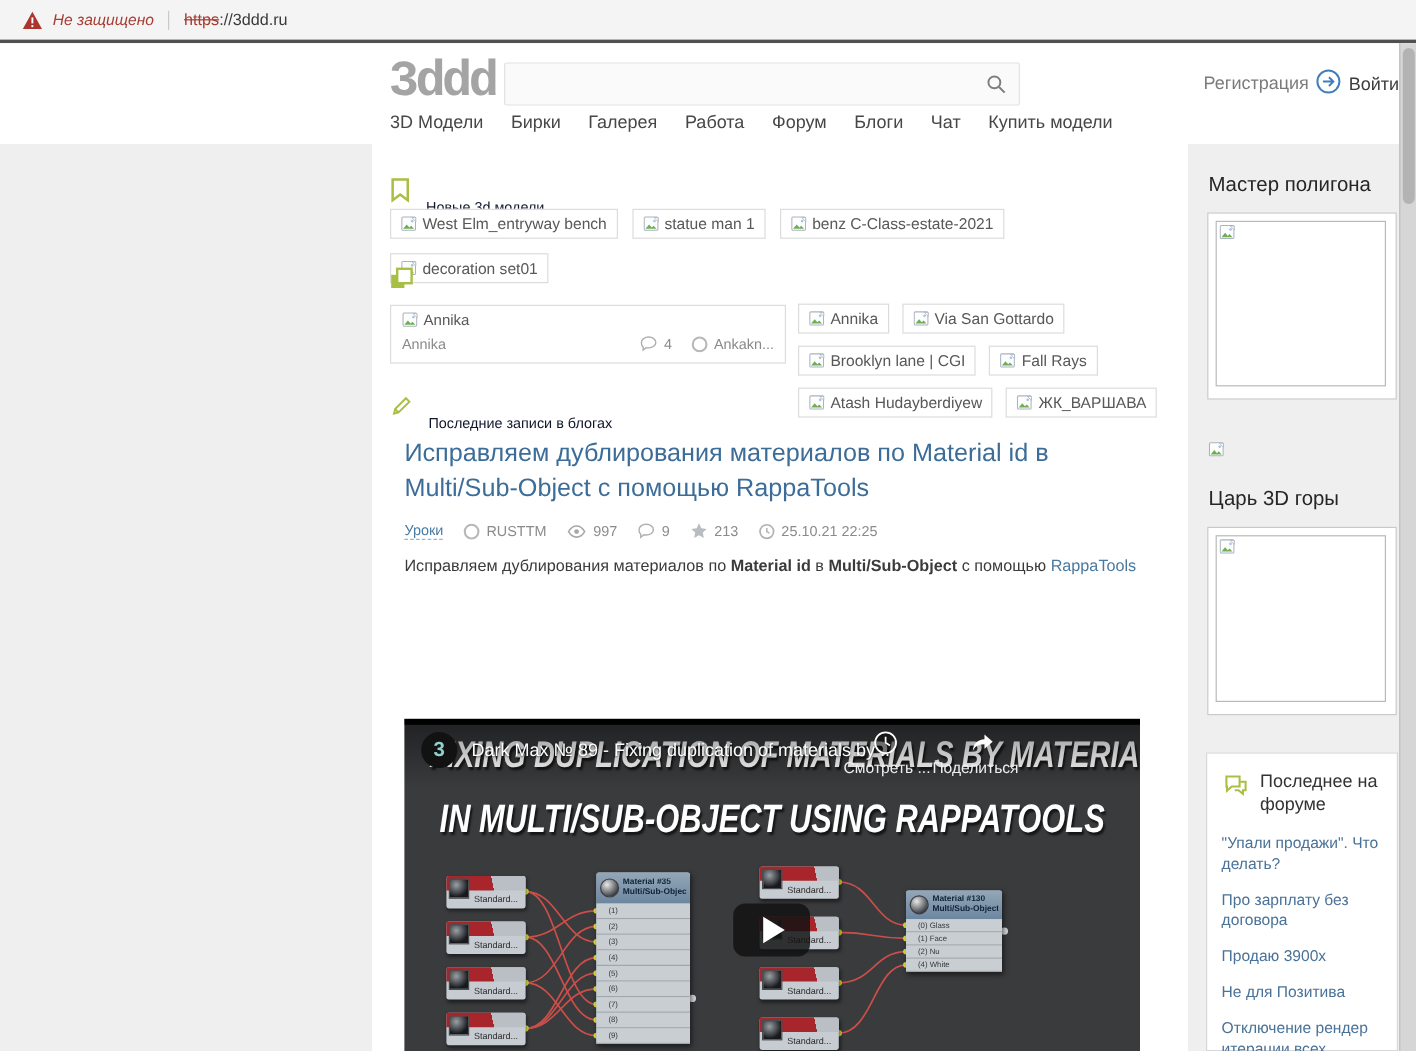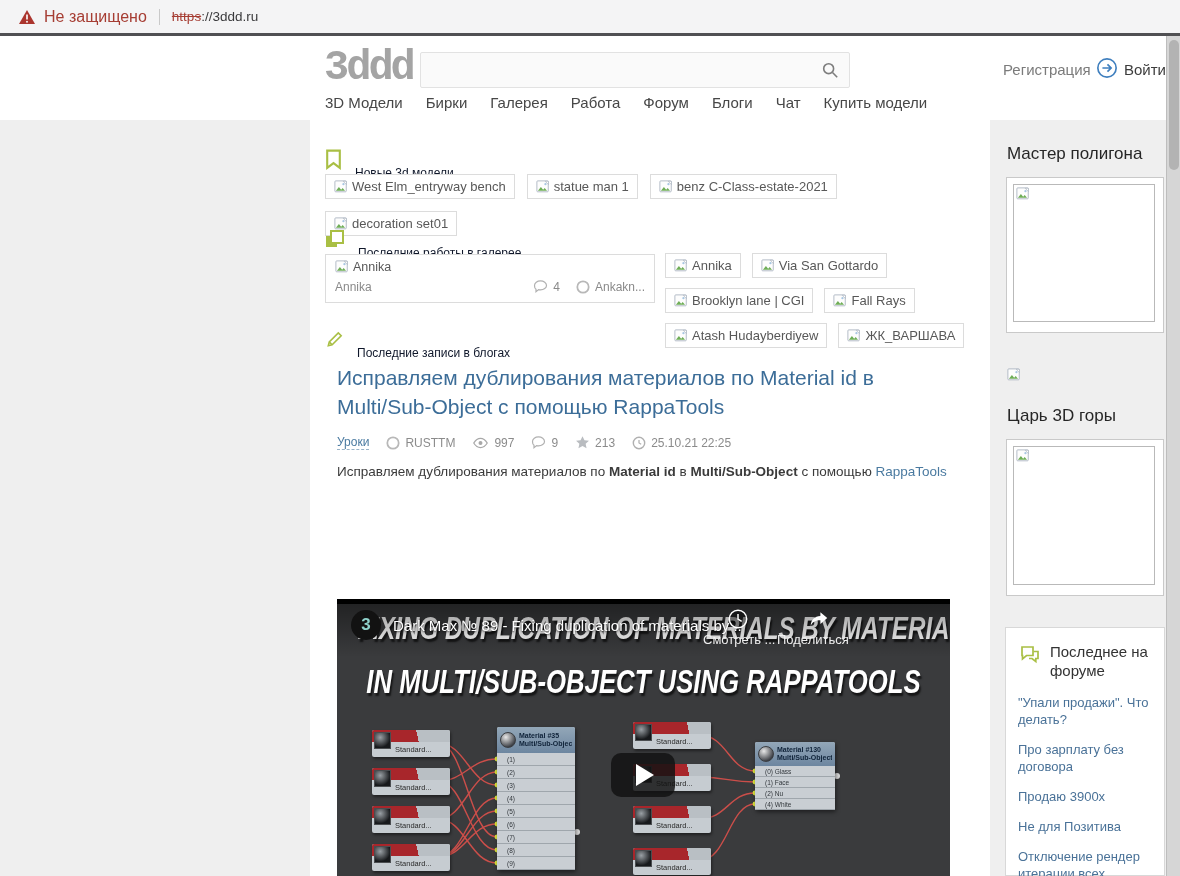--- a/index.html
+++ b/index.html
@@ -2,21 +2,21 @@
 <html><head>
 <meta charset="utf-8">
 <style>
   * { margin:0; padding:0; box-sizing:border-box; }
   body { font-family:"Liberation Sans", sans-serif; background:#fff; }
   .screen { position:relative; width:1180px; height:876px; overflow:hidden; background:#fff; }
 
   
   .browser-bar { position:absolute; left:0; top:0; width:1180px; height:33px; background:#f4f4f5; display:flex; align-items:center; }
   .warn-icon { margin-left:18px; display:flex; }
-  .warn-text { margin-left:8px; font-size:16px; color:#a63d33; }
+  .warn-text { margin-left:8px; font-size:13px; color:#a63d33;font-style:italic; }
   .bb-divider { width:1px; height:16px; background:#c9c9c9; margin:0 12px; }
   .url { font-size:13.5px; color:#3a3a3c; }
   .url .scheme { color:#a63d33; text-decoration:line-through; }
   .chrome-edge { position:absolute; left:0; top:33px; width:1180px; height:3px; background:#505053; }
 
   
   .site-header { position:absolute; left:0; top:36px; width:1180px; height:84px; background:#fff; }
   .logo { position:absolute; left:324px; top:8px; font-size:42px; font-weight:bold; color:#a4a4a4; letter-spacing:-3px;font-family:Liberation Mono, monospace; }
   .search-box { position:absolute; left:420px; top:16px; width:430px; height:36px; background:#fafafa; border:1px solid #e2e2e2; border-radius:2px; display:flex; align-items:center; }
   .search-box input { flex:1; border:none; background:transparent; outline:none; height:100%; padding:0 10px; font-size:14px; color:#333; }
@@ -66,21 +66,21 @@
   .vtopgrad { position:absolute; left:0; top:0; width:613px; height:58px; background:linear-gradient(rgba(0,0,0,.45), rgba(0,0,0,0)); z-index:2; }
   .vavatar { position:absolute; left:14px; top:11px; width:30px; height:30px; border-radius:50%; background:#121212; color:#8fd2cb; font-size:17px; font-weight:bold; display:flex; align-items:center; justify-content:center; z-index:3; }
   .vtitle { position:absolute; left:56px; top:18px; font-size:15px; color:#fff; text-shadow:0 1px 2px rgba(0,0,0,.7); z-index:3; white-space:nowrap;text-align:right; }
   .vwatch { position:absolute; left:390px; top:9px; z-index:3; }
   .vwatch-label { position:absolute; left:366px; top:33px; font-size:13px; color:#eee; z-index:3; }
   .vshare { position:absolute; left:470px; top:9px; z-index:3; }
   .vshare-label { position:absolute; left:440px; top:33px; font-size:13px; color:#eee; z-index:3; }
 
   .wires { position:absolute; left:0; top:0; z-index:1; }
 
-  .snode { position:absolute; width:78px; height:27px; background:#c6ccd1; border-radius:2px; box-shadow:1px 2px 3px rgba(0,0,0,.45); z-index:1; }
+  .snode { position:absolute; width:66px; height:27px; background:#c6ccd1; border-radius:2px; box-shadow:1px 2px 3px rgba(0,0,0,.45); z-index:1; }
   .snode .band { position:absolute; left:0; top:0; width:100%; height:12px; background:linear-gradient(78deg,#a8262b 58%,#b9bfc4 58%); border-radius:2px 2px 0 0; }
   .snode .thumb { position:absolute; left:2px; top:2px; width:17px; height:17px; background:radial-gradient(circle at 35% 30%, #9aa0a5, #17191c 70%); border:1px solid #4a4d50; }
   .snode .ntext { position:absolute; left:23px; top:15px; font-size:7.5px; color:#2b2b2b; }
   .l1 { left:35px; top:131px; } .l2 { left:35px; top:169px; } .l3 { left:35px; top:207px; } .l4 { left:35px; top:245px; }
   .r1 { left:296px; top:123px; } .r2 { left:296px; top:165px; } .r3 { left:296px; top:207px; } .r4 { left:296px; top:249px; }
   .r1 .band, .r2 .band, .r3 .band, .r4 .band { background:linear-gradient(78deg,#a8262b 70%,#b9bfc4 70%); }
 
   .bignode { position:absolute; background:#c6cbd0; border-radius:2px; box-shadow:1px 2px 4px rgba(0,0,0,.5); z-index:1; }
   .cnode { left:160px; top:128px; width:78px; }
   .fnode { left:418px; top:143px; width:80px; }
@@ -226,21 +226,20 @@
       </span>
       </div>
 
     <div class="sec-head sh2">
       <span>
         <svg width="20" height="20" viewBox="0 0 20 20">
             <rect x="1" y="7" width="11" height="11" fill="#a9bf44"></rect>
             <rect x="6" y="2" width="12" height="12" fill="#fff" stroke="#a9bf44" stroke-width="2"></rect>
           </svg>
       </span>
-      <span class="sec-title">Последние работы в галерее</span>
     </div>
     <div class="gcard">
       <div class="gc-top">
         <span class="bimg">
             <svg width="14" height="14" viewBox="0 0 16 16">
               <rect x="1" y="1" width="13" height="12.5" rx="1" fill="#fdfdfd" stroke="#aab4c0"></rect>
               <path d="M2.2 12.2l3.4-4.2 2.6 3 1.7-1.8 2.7 3z" fill="#6fae57"></path>
               <circle cx="10.8" cy="4.8" r="1.3" fill="#a8c6e2"></circle>
               <path d="M14.3 5.3v-3.8h-3.8z" fill="#fff" stroke="#aab4c0" stroke-width="0.8"></path>
             </svg>

